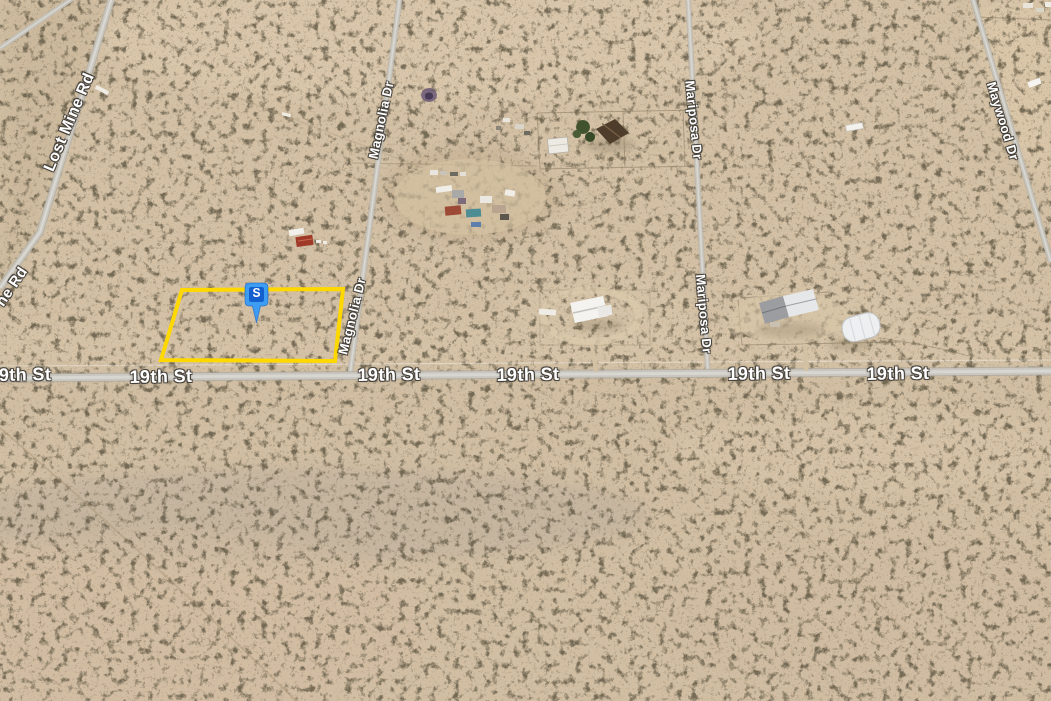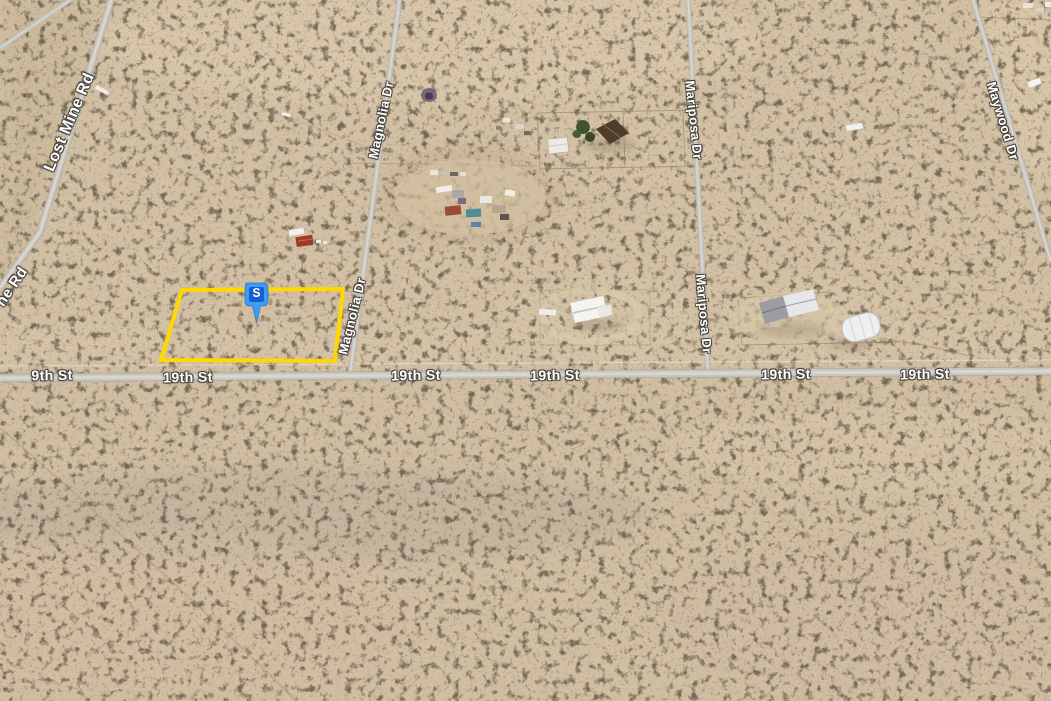--- a/index.html
+++ b/index.html
@@ -18,21 +18,21 @@
                 0 0 3px rgba(66,62,55,.75);
     transform-origin:center;pointer-events:none;
   }
   .lbl-lost     {left:69px;  top:122px; font-size:16px; transform:translate(-50%,-50%) rotate(-67deg);}
   .lbl-nerd     {left:11px;  top:286px; font-size:15px; transform:translate(-50%,-50%) rotate(-56deg);}
   .lbl-mag1     {left:381px; top:120px; font-size:13px; transform:translate(-50%,-50%) rotate(-78deg);}
   .lbl-mag2     {left:352px; top:316px; font-size:13px; transform:translate(-50%,-50%) rotate(-76deg);}
   .lbl-mar1     {left:694px; top:120px; font-size:13px; transform:translate(-50%,-50%) rotate(84deg);}
   .lbl-mar2     {left:704px; top:314px; font-size:13px; transform:translate(-50%,-50%) rotate(85deg);}
   .lbl-may      {left:1003px;top:121px; font-size:13px; transform:translate(-50%,-50%) rotate(73deg);}
-  .st{font-size:14px;margin-left:27px;}
+  .st{font-size:18px;}
   .lbl-st0{left:25px;  top:375px; transform:translate(-50%,-50%) rotate(-1deg);}
   .lbl-st1{left:161px; top:377px; transform:translate(-50%,-50%) rotate(-1deg);}
   .lbl-st2{left:389px; top:375px; transform:translate(-50%,-50%) rotate(-1deg);}
   .lbl-st3{left:528px; top:375px; transform:translate(-50%,-50%) rotate(-1deg);}
   .lbl-st4{left:759px; top:374px; transform:translate(-50%,-50%) rotate(-1deg);}
   .lbl-st5{left:898px; top:374px; transform:translate(-50%,-50%) rotate(-1deg);}
   
   .marker{position:absolute;left:244px;top:282px;width:25px;height:43px;cursor:pointer;}
   .marker svg{position:absolute;left:0;top:0;}
   .marker .s{

